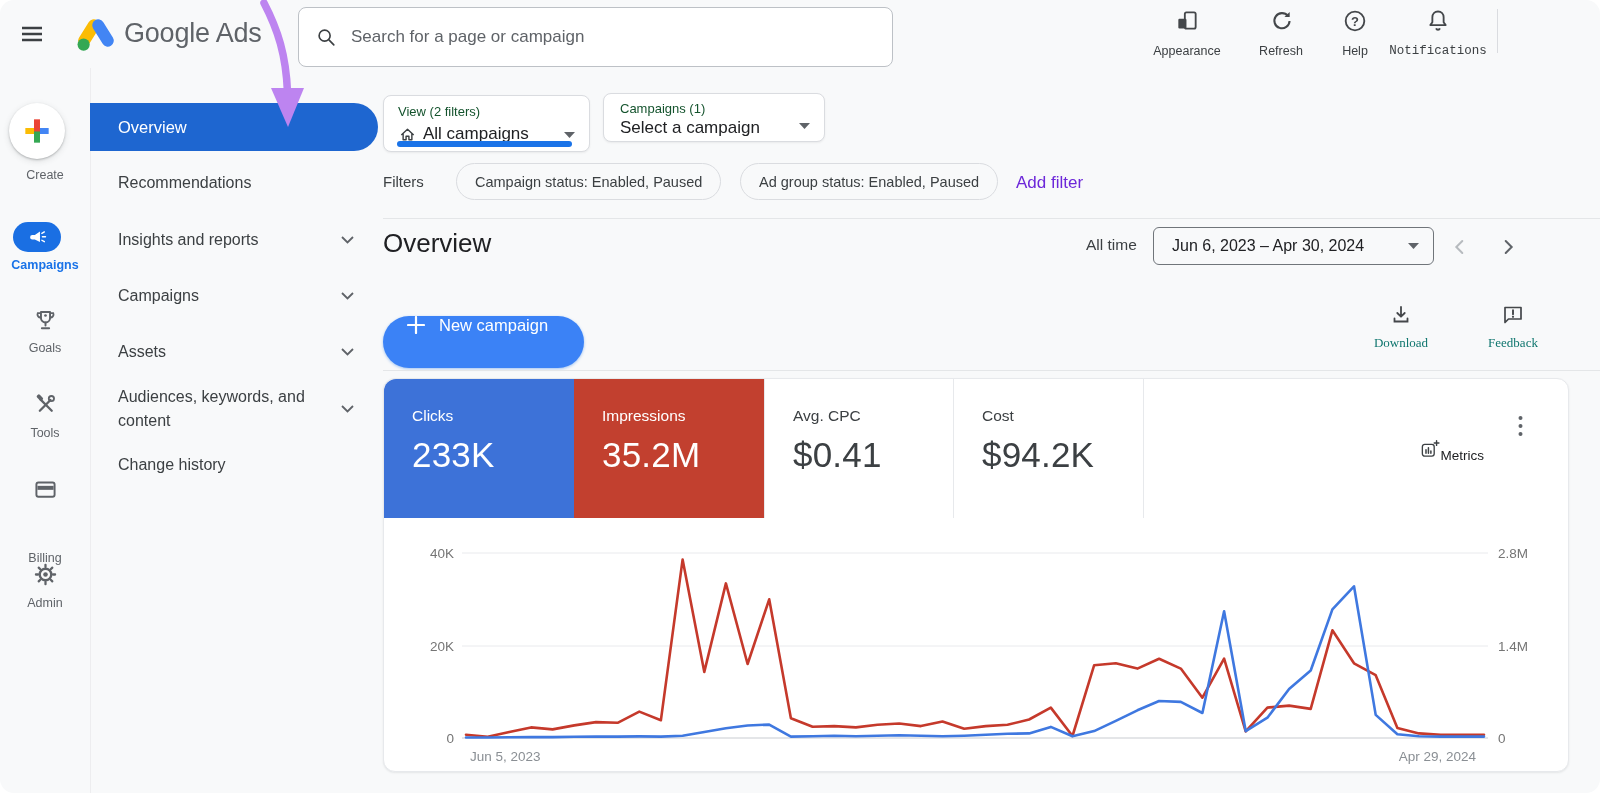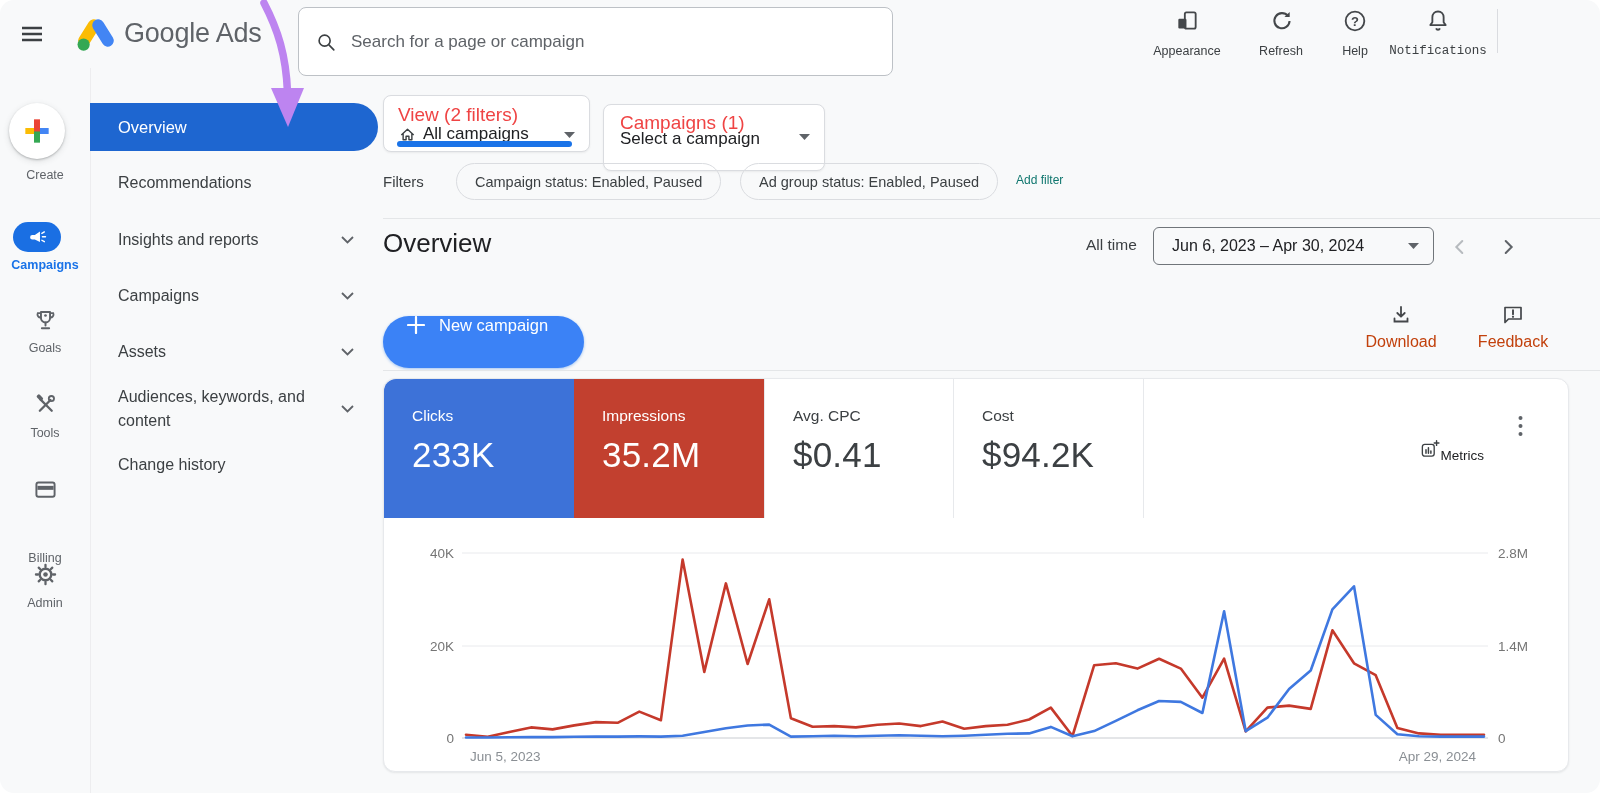--- a/index.html
+++ b/index.html
@@ -3,21 +3,21 @@
 <meta charset="utf-8">
 <style>
   html,body{margin:0;padding:0;background:#ffffff;font-family:"Liberation Sans",sans-serif;}
   .screen{position:relative;width:1600px;height:793px;background:#f8f9fa;border-radius:14px;overflow:hidden;}
   .abs{position:absolute;}
 
   
   .hamburger{left:14px;top:16px;width:36px;height:36px;display:flex;align-items:center;justify-content:center;cursor:pointer;}
   .brand-logo{left:76px;top:12px;}
   .brand-text{left:124px;top:18px;font-size:27px;color:#5f6368;letter-spacing:-0.2px;white-space:nowrap;}
-  .searchbox{left:298px;top:7px;width:595px;height:69px;background:#fff;border:1px solid #bdc1c6;border-radius:8px;display:flex;align-items:center;padding:0 16px;box-sizing:border-box;gap:12px;}
+  .searchbox{left:298px;top:7px;width:595px;height:60px;background:#fff;border:1px solid #bdc1c6;border-radius:8px;display:flex;align-items:center;padding:0 16px;box-sizing:border-box;gap:12px;}
   .searchbox input{border:none;outline:none;flex:1;font-size:17px;color:#3c4043;background:transparent;font-family:"Liberation Sans",sans-serif;}
   .searchbox input::placeholder{color:#5f6368;}
   .topaction{top:6px;width:90px;height:56px;display:flex;flex-direction:column;align-items:center;justify-content:space-between;padding:2px 0 4px 0;box-sizing:border-box;cursor:pointer;}
   .topaction .lbl{font-size:12.5px;color:#3c4043;white-space:nowrap;}
   .top-divider{left:1497px;top:9px;width:1px;height:44px;background:#dadce0;}
 
   
   .rail-border{left:90px;top:68px;width:1px;height:725px;background:#ededef;}
   .create-circle{left:9px;top:103px;width:56px;height:56px;border-radius:50%;background:#fff;box-shadow:0 1px 2px rgba(60,64,67,.3),0 2px 6px rgba(60,64,67,.15);display:flex;align-items:center;justify-content:center;cursor:pointer;}
   .rail-label{width:90px;text-align:center;font-size:12.5px;color:#5f6368;}
@@ -27,41 +27,41 @@
   
   .nav-pill{left:90px;top:103px;width:288px;height:48px;background:#1e66d0;border-radius:0 24px 24px 0;display:flex;align-items:center;padding-left:28px;box-sizing:border-box;cursor:pointer;}
   .nav-pill span{color:#fff;font-size:16.5px;font-weight:500;}
   .nav-item{left:90px;width:288px;height:40px;display:flex;align-items:center;justify-content:space-between;padding:0 24px 0 28px;box-sizing:border-box;font-size:16px;color:#3c4043;cursor:pointer;}
   .nav-item.wrap{height:60px;align-items:center;}
   .nav-item .txt{line-height:24px;max-width:218px;}
 
   
   .dd{background:#fff;border:1px solid #dadce0;border-radius:8px;box-sizing:border-box;cursor:pointer;box-shadow:0 1px 2px rgba(60,64,67,.08);}
   .dd-view{left:383px;top:95px;width:207px;height:57px;}
-  .dd-camp{left:603px;top:104px;width:222px;height:67px;}
-  .dd .small{font-size:19px;color:#ef4444;}
+  .dd-camp{left:603px;top:93px;width:222px;height:49px;}
+  .dd .small{font-size:13px;color:#14532d;}
   .dd .big{font-size:17px;color:#202124;font-weight:500;white-space:nowrap;}
   .blue-underline{position:absolute;left:13px;right:17px;bottom:4px;height:6px;border-radius:4px;background:#1a73e8;}
   .filters-label{left:383px;top:173px;font-size:15px;color:#3c4043;}
   .chip{top:163px;height:37px;border:1px solid #dadce0;border-radius:19px;display:flex;align-items:center;padding:0 18px;font-size:14.5px;font-weight:400;color:#3c4043;box-sizing:border-box;cursor:pointer;white-space:nowrap;}
-  .addfilter{left:1016px;top:173px;font-size:12px;color:#0f766e;cursor:pointer;}
+  .addfilter{left:1016px;top:173px;font-size:17px;color:#6d28d9;cursor:pointer;}
   .hdiv{background:#e4e6e8;height:1px;}
 
   
   .page-title{left:383px;top:228px;font-size:26px;color:#202124;}
   .date-preset{left:1086px;top:236px;font-size:15.5px;color:#3c4043;}
   .datebox{left:1153px;top:227px;width:281px;height:38px;border:1px solid #70757a;border-radius:6px;display:flex;align-items:center;justify-content:space-between;padding:0 14px 0 18px;box-sizing:border-box;cursor:pointer;}
   .datebox .big{font-size:16px;color:#202124;font-weight:500;white-space:nowrap;}
   .datenav{top:231px;width:32px;height:32px;display:flex;align-items:center;justify-content:center;cursor:pointer;}
 
   
   .newcampaign{left:383px;top:316px;width:201px;height:52px;border-radius:26px;background:#3b82f6;display:flex;gap:14px;padding-left:24px;box-sizing:border-box;cursor:pointer;box-shadow:0 1px 3px rgba(26,115,232,.4);}
   .newcampaign span{color:#fff;font-size:16.5px;font-weight:500;}
   .cardaction{top:301px;width:96px;height:52px;display:flex;flex-direction:column;align-items:center;justify-content:space-between;padding:2px 0;box-sizing:border-box;cursor:pointer;}
-  .cardaction .lbl{font-size:16px;color:#c2410c;}
+  .cardaction .lbl{font-size:13px;color:#0f766e;font-family:Liberation Serif, serif;}
 
   
   .card{left:383px;top:378px;width:1186px;height:394px;background:#fff;border:1px solid #e7e9ec;border-radius:12px;box-shadow:0 1px 2px rgba(60,64,67,.1);box-sizing:border-box;}
   .scorecard{position:absolute;top:0;width:190px;height:139px;box-sizing:border-box;padding:28px 0 0 28px;cursor:pointer;}
   .scorecard .sc-label{font-size:15.5px;}
   .scorecard .sc-value{font-size:35px;margin-top:10px;letter-spacing:0.2px;}
   .sc-0{left:0;border-radius:12px 0 0 0;}
   .sc-2{left:380px;border-left:1px solid #e7e9ec;border-right:1px solid #e7e9ec;}
   .sc-3{left:570px;border-right:1px solid #e7e9ec;}
   .metricsbtn{position:absolute;left:1036px;top:28px;width:64px;height:56px;display:flex;align-items:flex-end;justify-content:space-between;cursor:pointer;}

